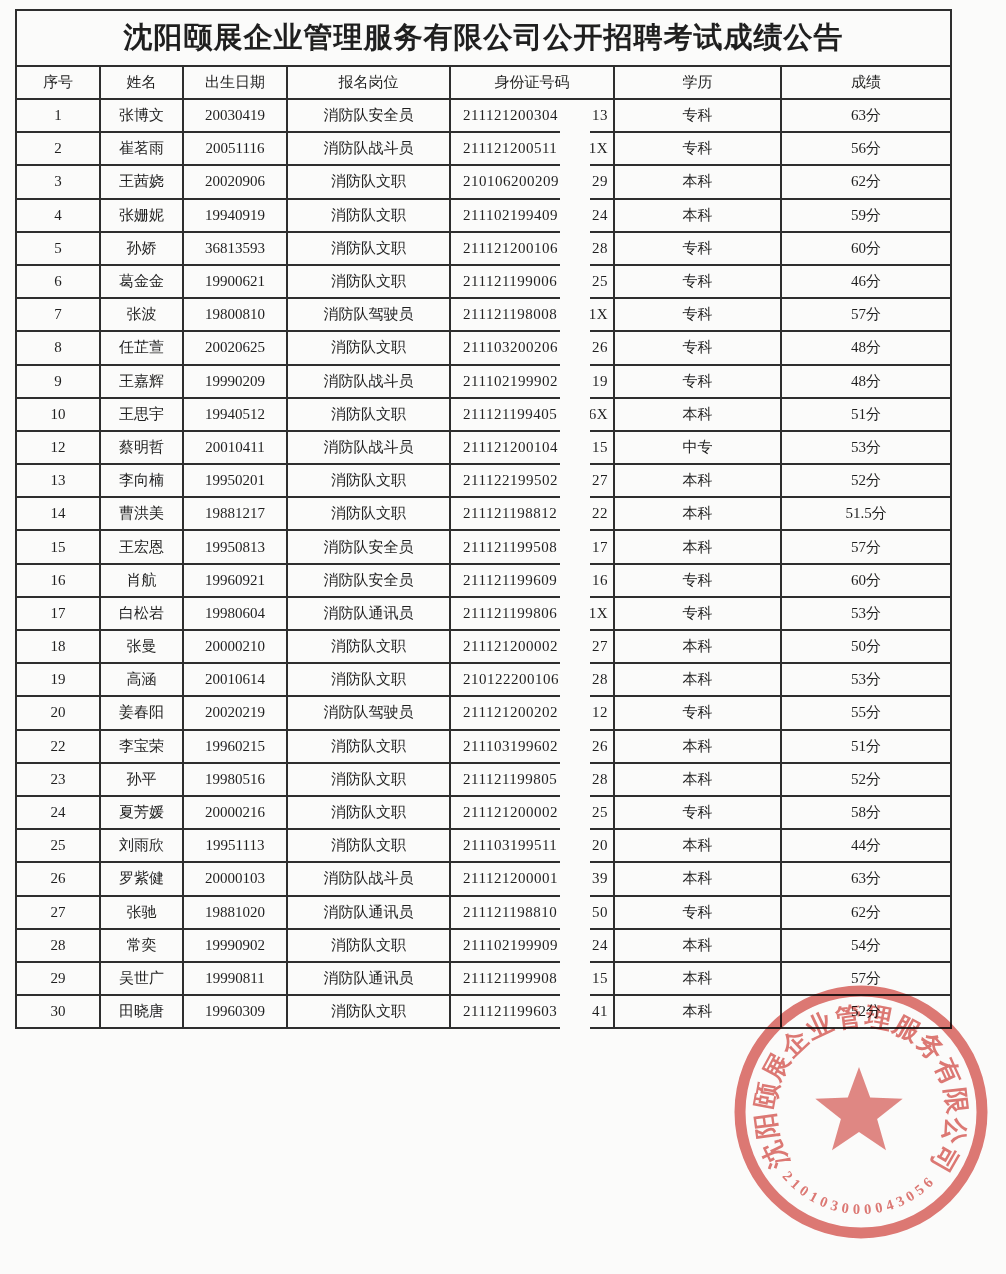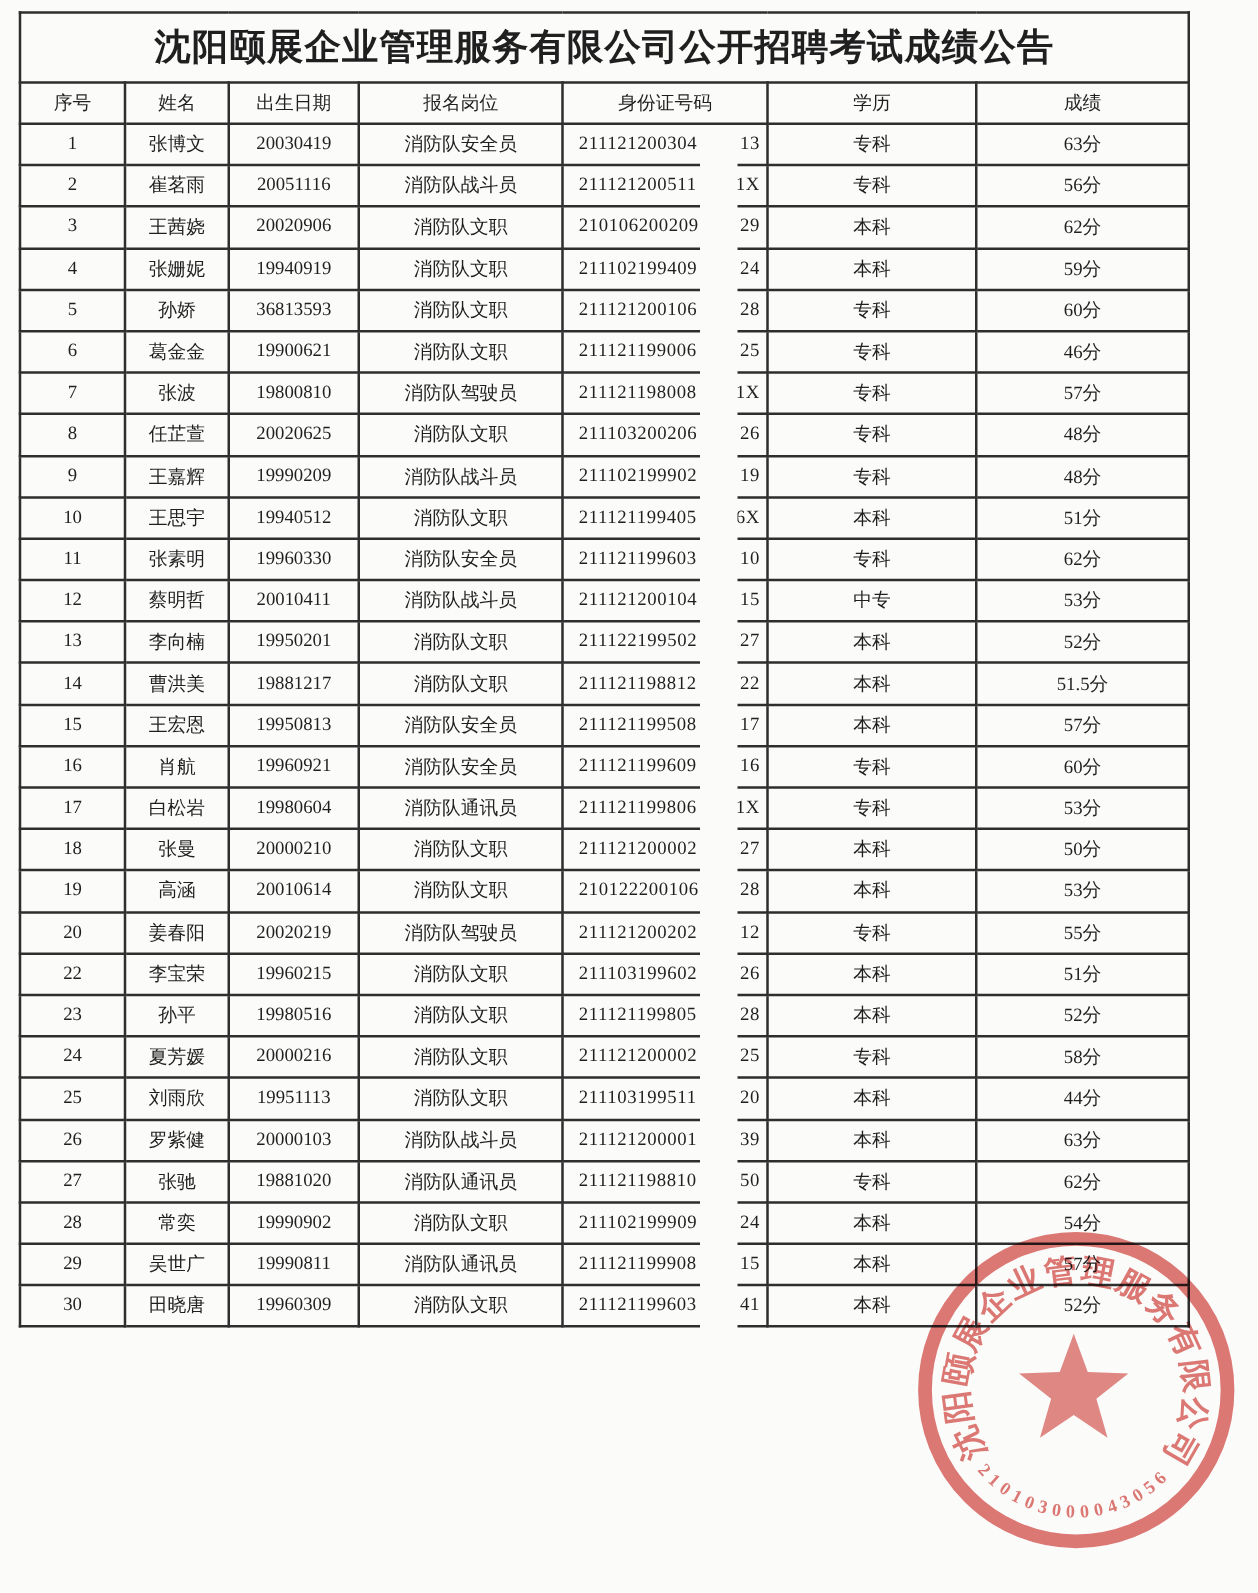--- a/index.html
+++ b/index.html
@@ -231,34 +231,20 @@
           <td class="id-cell">
             <span class="id-wrap">
               <span class="id-prefix">211121199405</span>
               <span class="id-suffix">6X</span>
             </span>
           </td>
           <td>本科</td>
           <td>51分</td>
         </tr>
 
-        <tr class="data-row">
-          <td>11</td>
-          <td>张素明</td>
-          <td>19960330</td>
-          <td>消防队安全员</td>
-          <td class="id-cell">
-            <span class="id-wrap">
-              <span class="id-prefix">211121199603</span>
-              <span class="id-suffix">10</span>
-            </span>
-          </td>
-          <td>专科</td>
-          <td>62分</td>
-        </tr>
 
         <tr class="data-row">
           <td>12</td>
           <td>蔡明哲</td>
           <td>20010411</td>
           <td>消防队战斗员</td>
           <td class="id-cell">
             <span class="id-wrap">
               <span class="id-prefix">211121200104</span>
               <span class="id-suffix">15</span>

